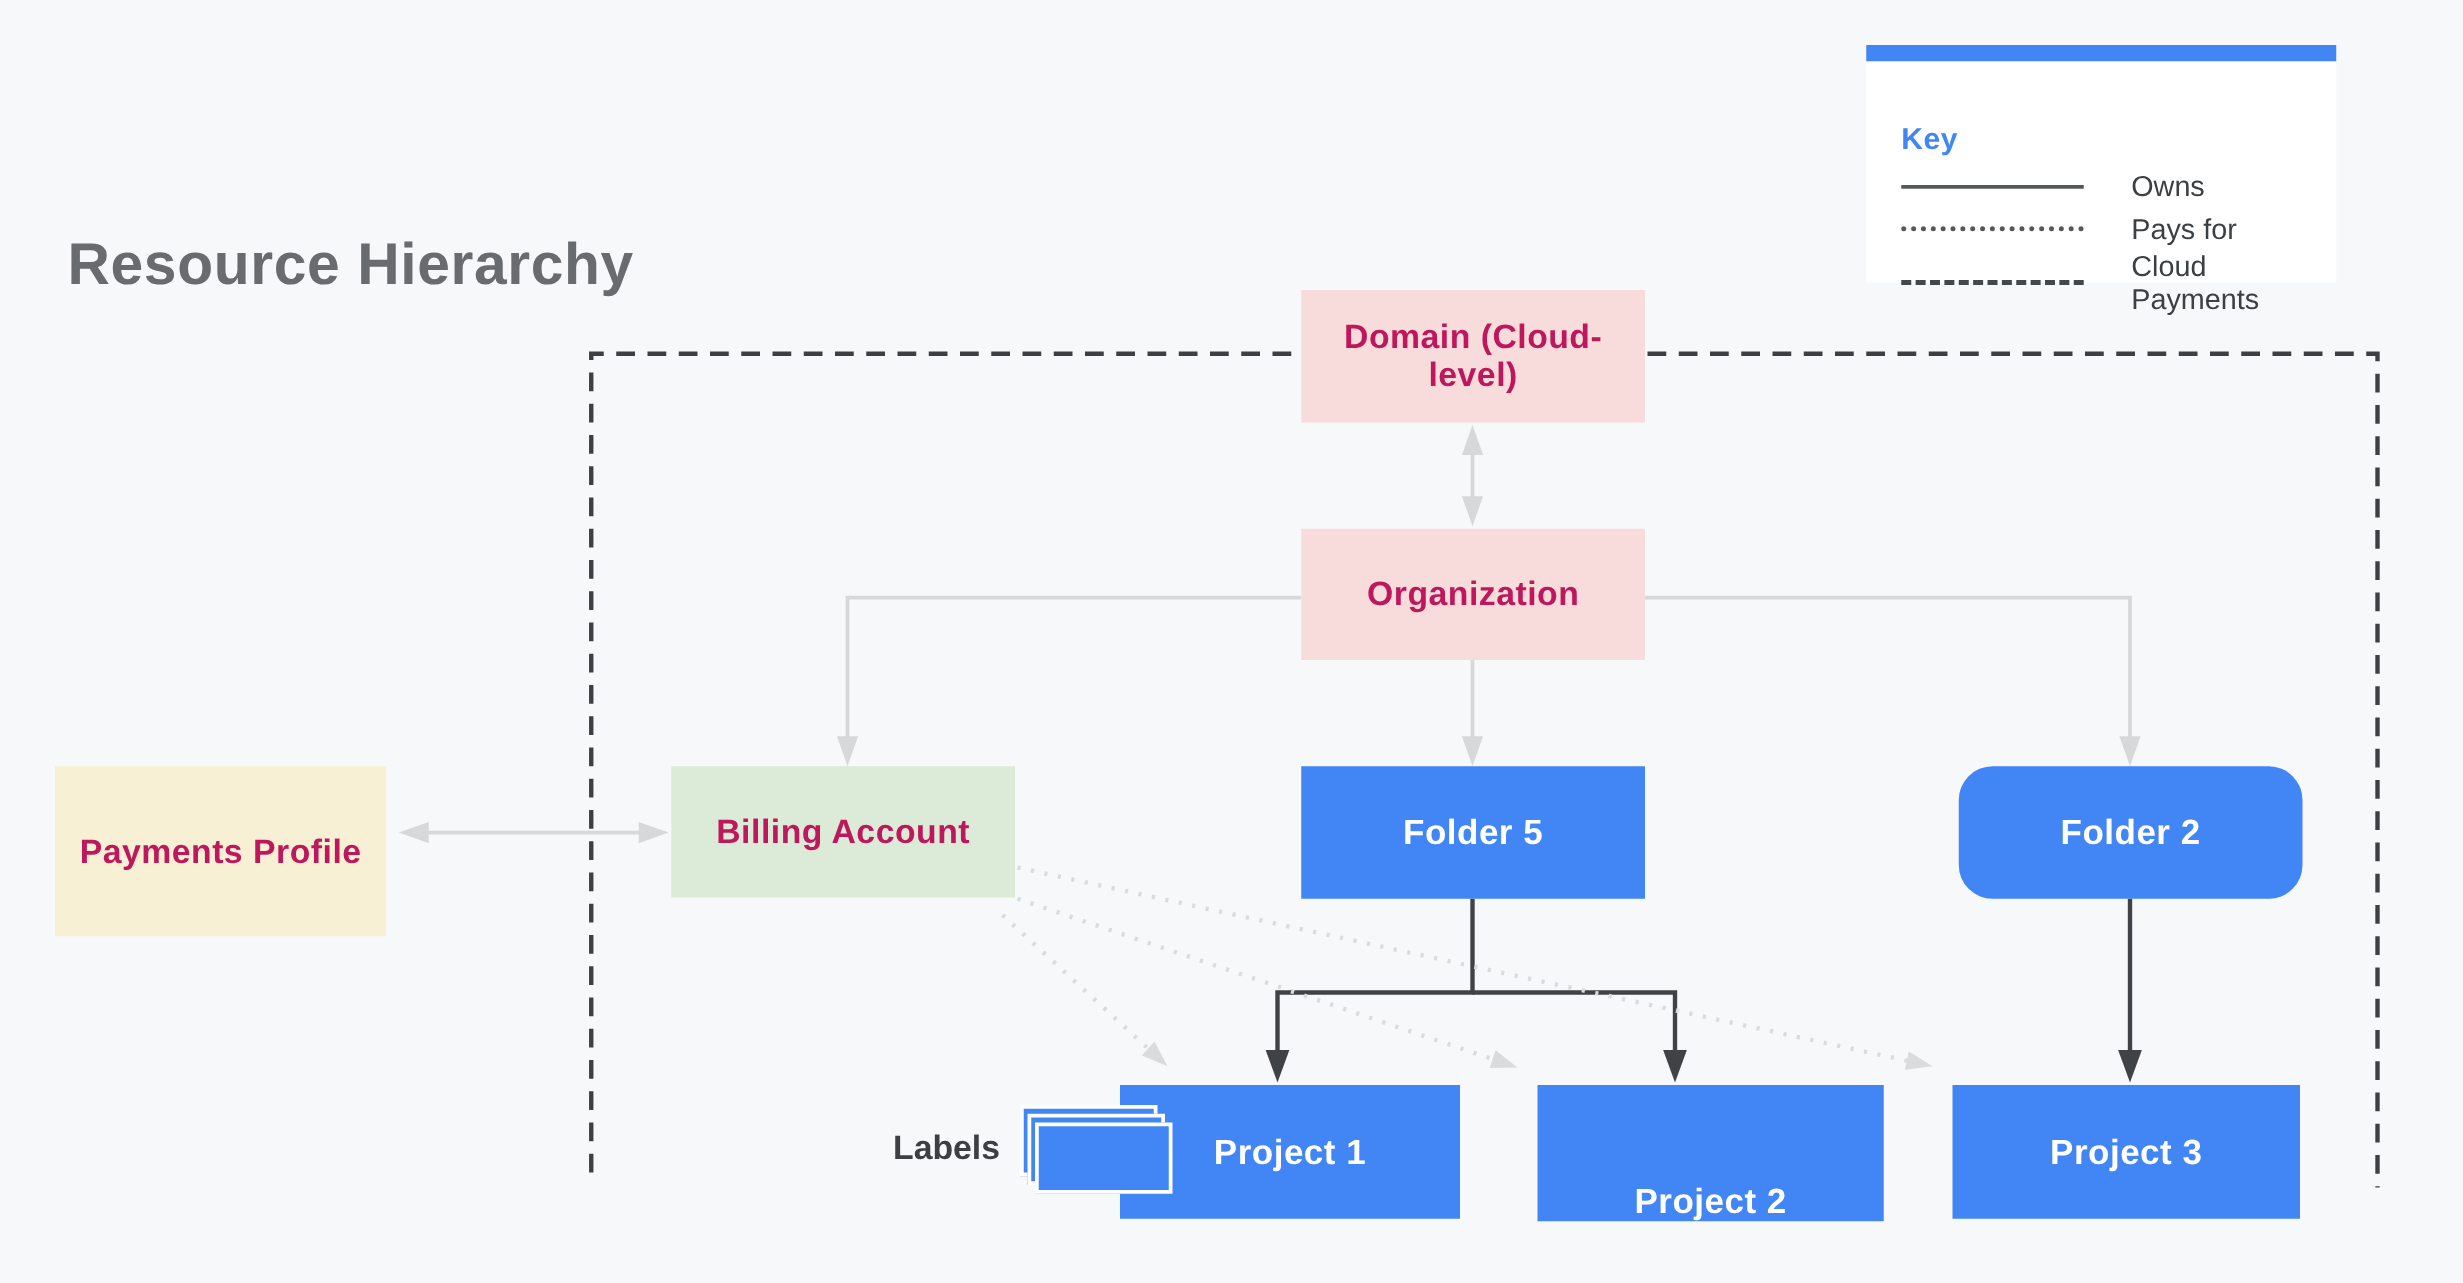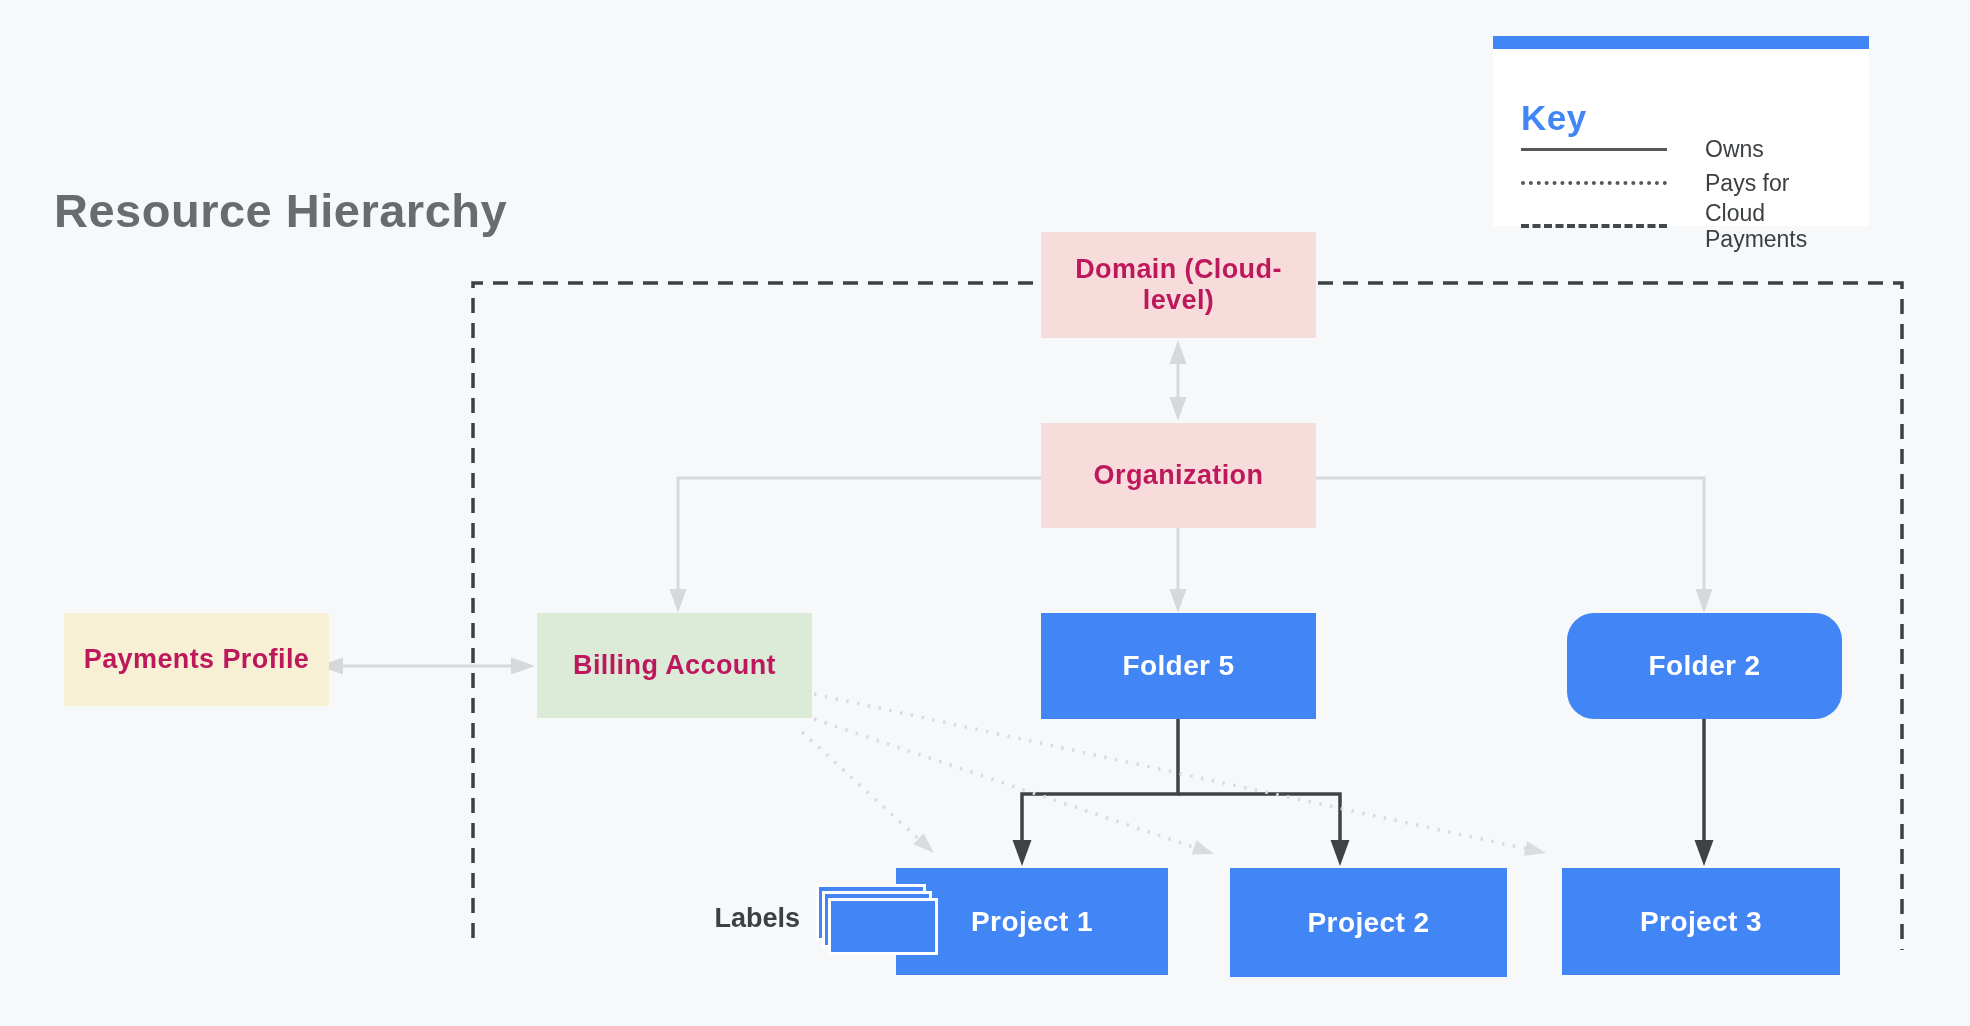--- a/index.html
+++ b/index.html
@@ -14,21 +14,21 @@
     letter-spacing:0.5px;
   }
   
   .legend{
     position:absolute;left:1493px;top:36px;width:376px;height:190px;
     background:#ffffff;
   }
   .legend-bar{position:absolute;left:0;top:0;width:100%;height:13px;background:var(--accent-blue,#4285f4);}
   .legend-title{
     position:absolute;left:28px;top:62px;
-    font-size:35px;font-weight:700;color:var(--accent-blue,#4285f4);letter-spacing:0.5px;
+    font-size:24px;font-weight:700;color:var(--accent-blue,#4285f4);letter-spacing:0.5px;
   }
   .legend-rows{position:absolute;left:28px;top:96px;width:320px;}
   .legend-row{display:flex;align-items:center;min-height:34px;}
   .legend-row-cloud-resources{min-height:52px;}
   .legend-line{width:146px;margin-right:38px;flex:none;}
   .legend-line.solid{border-top:3px solid #55585b;}
   .legend-line.dotted{border-top:4px dotted #55585b;}
   .legend-line.dashed{border-top:4px dashed #45484b;}
   .legend-label{
     font-size:23px;font-weight:400;color:var(--text-dark,#3c4043);
@@ -136,36 +136,36 @@
       </g>
     </svg>
 
   <div id="nodes-layer">
       <div class="node node-pink" style="left: 1041px; top: 232px; width: 275px; height: 106px;">
         <span>Domain (Cloud-level)</span>
       </div>
       <div class="node node-pink" style="left: 1041px; top: 423px; width: 275px; height: 105px;">
         <span>Organization</span>
       </div>
-      <div class="node node-cream" style="left: 64px; top: 613px; width: 265px; height: 93px;">
+      <div class="node node-cream" style="left: 44px; top: 613px; width: 265px; height: 136px;">
         <span>Payments Profile</span>
       </div>
       <div class="node node-green" style="left: 537px; top: 613px; width: 275px; height: 105px;">
         <span>Billing Account</span>
       </div>
       <div class="node node-blue" style="left: 1041px; top: 613px; width: 275px; height: 106px;">
         <span>Folder 5</span>
       </div>
       <div class="node node-blue" style="left: 1567px; top: 613px; width: 275px; height: 106px; border-radius: 27px;">
         <span>Folder 2</span>
       </div>
       <div class="node node-blue" style="left: 896px; top: 868px; width: 272px; height: 107px;">
         <span>Project 1</span>
       </div>
-      <div class="node node-blue" style="left: 1230px; top: 868px; width: 277px; height: 109px;">
+      <div class="node node-blue" style="left: 1230px; top: 868px; width: 277px; height: 109px; align-items: flex-end;">
         <span>Project 2</span>
       </div>
       <div class="node node-blue" style="left: 1562px; top: 868px; width: 278px; height: 107px;">
         <span>Project 3</span>
       </div>
     </div>
 
   <div class="labels-caption">Labels</div>
 
   <div class="labels-icon">

